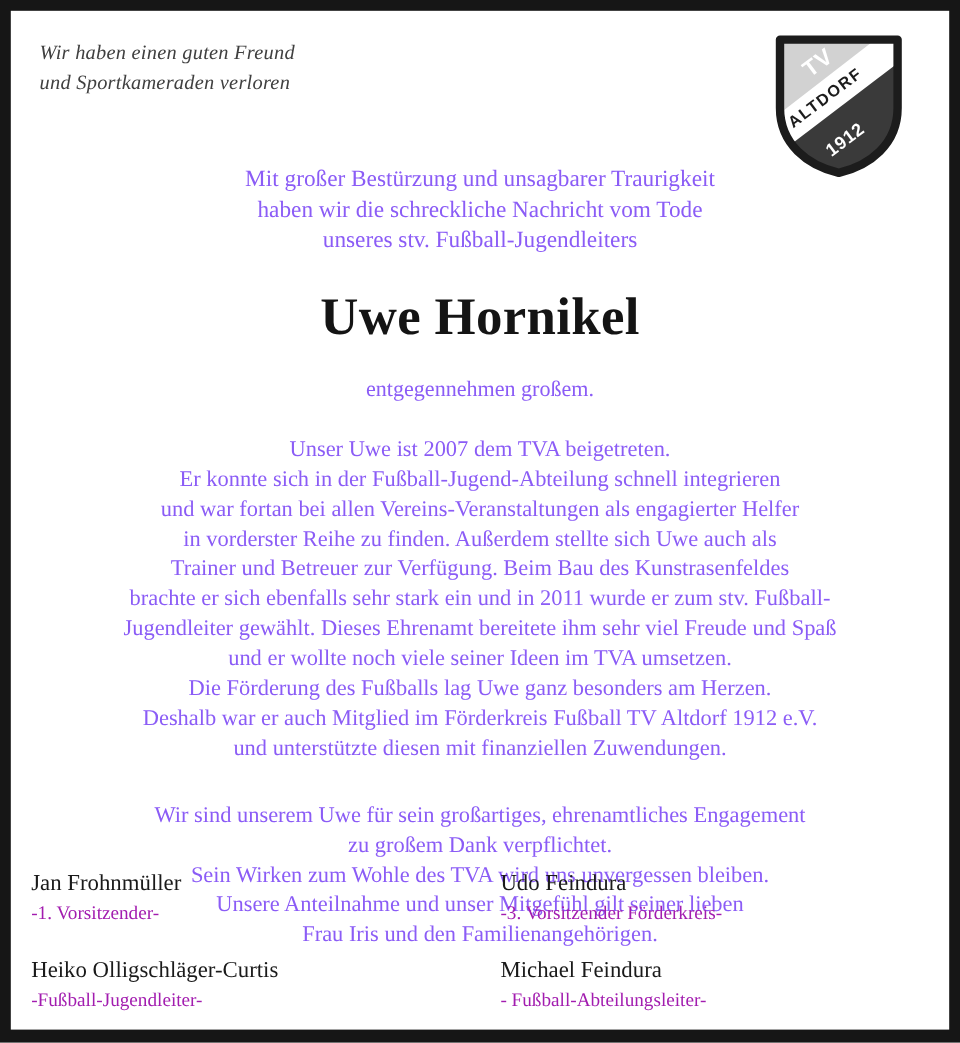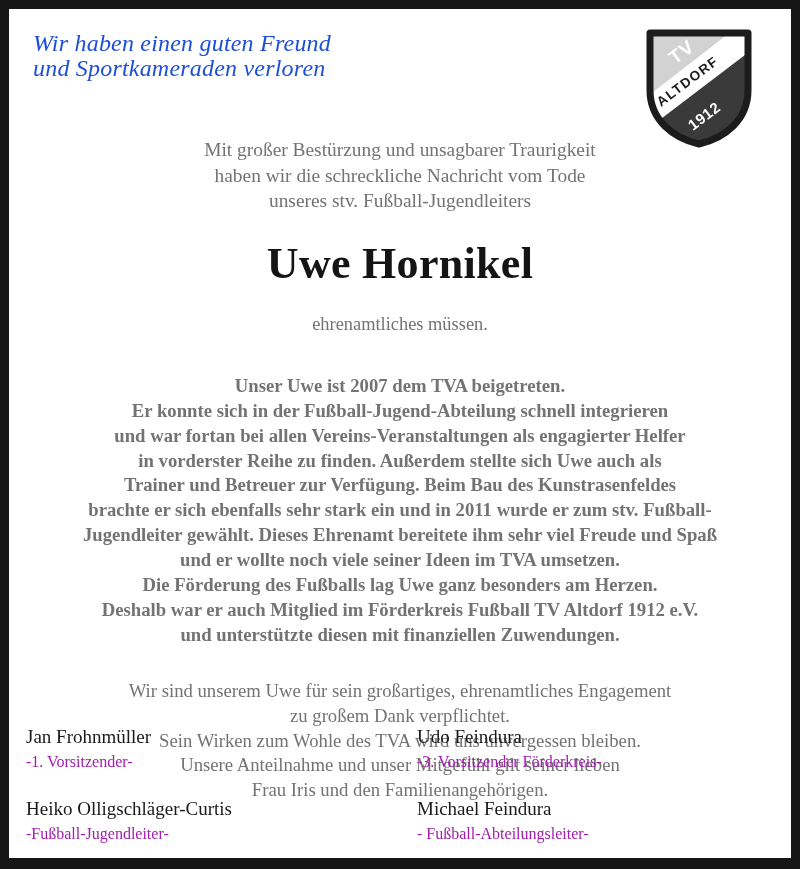--- a/index.html
+++ b/index.html
@@ -33,25 +33,25 @@
     background: #ffffff;
     overflow: hidden;
   }
 
   
   #header-text {
     position: absolute;
     top: 22px;
     left: 24px;
     font-style: italic;
-    font-size: 24px;
+    font-size: 17px;
     line-height: 25px;
     letter-spacing: 0.2px;
     white-space: pre-line;
-    color: #1d4ed8;
+    color: #404040;
   }
 
   
   #club-logo {
     position: absolute;
     top: 19px;
     left: 636px;
     width: 108px;
     height: 121px;
   }
@@ -69,21 +69,21 @@
     top: 128px;
     text-align: center;
   }
 
   .para {
     font-size: 18.6px;
     line-height: 24.6px;
     white-space: pre-line;
     margin: 0;
     padding: 0;
-    color: #737373;
+    color: #8b5cf6;
   }
 
   #intro-text {
     font-size: 19.4px;
     line-height: 25.6px;
   }
 
   #deceased-name {
     font-size: 44px;
     line-height: 52px;
@@ -93,24 +93,23 @@
     color: #141414;
   }
 
   #subline-text {
     font-size: 18.4px;
     line-height: 24px;
     margin-top: 22px;
   }
 
   #tribute-text {
-    margin-top: 38px;
+    margin-top: 27px;
     font-size: 18.7px;
     line-height: 24.9px;
-    font-weight: bold;
   }
 
   #thanks-text {
     margin-top: 31px;
     font-size: 18.7px;
     line-height: 24.9px;
   }
 
   
   #signatures {
@@ -174,21 +173,21 @@
       </svg>
     </div>
 
     <div id="content">
       <p class="para" id="intro-text">Mit großer Bestürzung und unsagbarer Traurigkeit
 haben wir die schreckliche Nachricht vom Tode
 unseres stv. Fußball-Jugendleiters</p>
 
       <h1 id="deceased-name">Uwe Hornikel</h1>
 
-      <p class="para" id="subline-text">ehrenamtliches müssen.</p>
+      <p class="para" id="subline-text">entgegennehmen großem.</p>
 
       <p class="para" id="tribute-text">Unser Uwe ist 2007 dem TVA beigetreten.
 Er konnte sich in der Fußball-Jugend-Abteilung schnell integrieren
 und war fortan bei allen Vereins-Veranstaltungen als engagierter Helfer
 in vorderster Reihe zu finden. Außerdem stellte sich Uwe auch als
 Trainer und Betreuer zur Verfügung. Beim Bau des Kunstrasenfeldes
 brachte er sich ebenfalls sehr stark ein und in 2011 wurde er zum stv. Fußball-
 Jugendleiter gewählt. Dieses Ehrenamt bereitete ihm sehr viel Freude und Spaß
 und er wollte noch viele seiner Ideen im TVA umsetzen.
 Die Förderung des Fußballs lag Uwe ganz besonders am Herzen.

